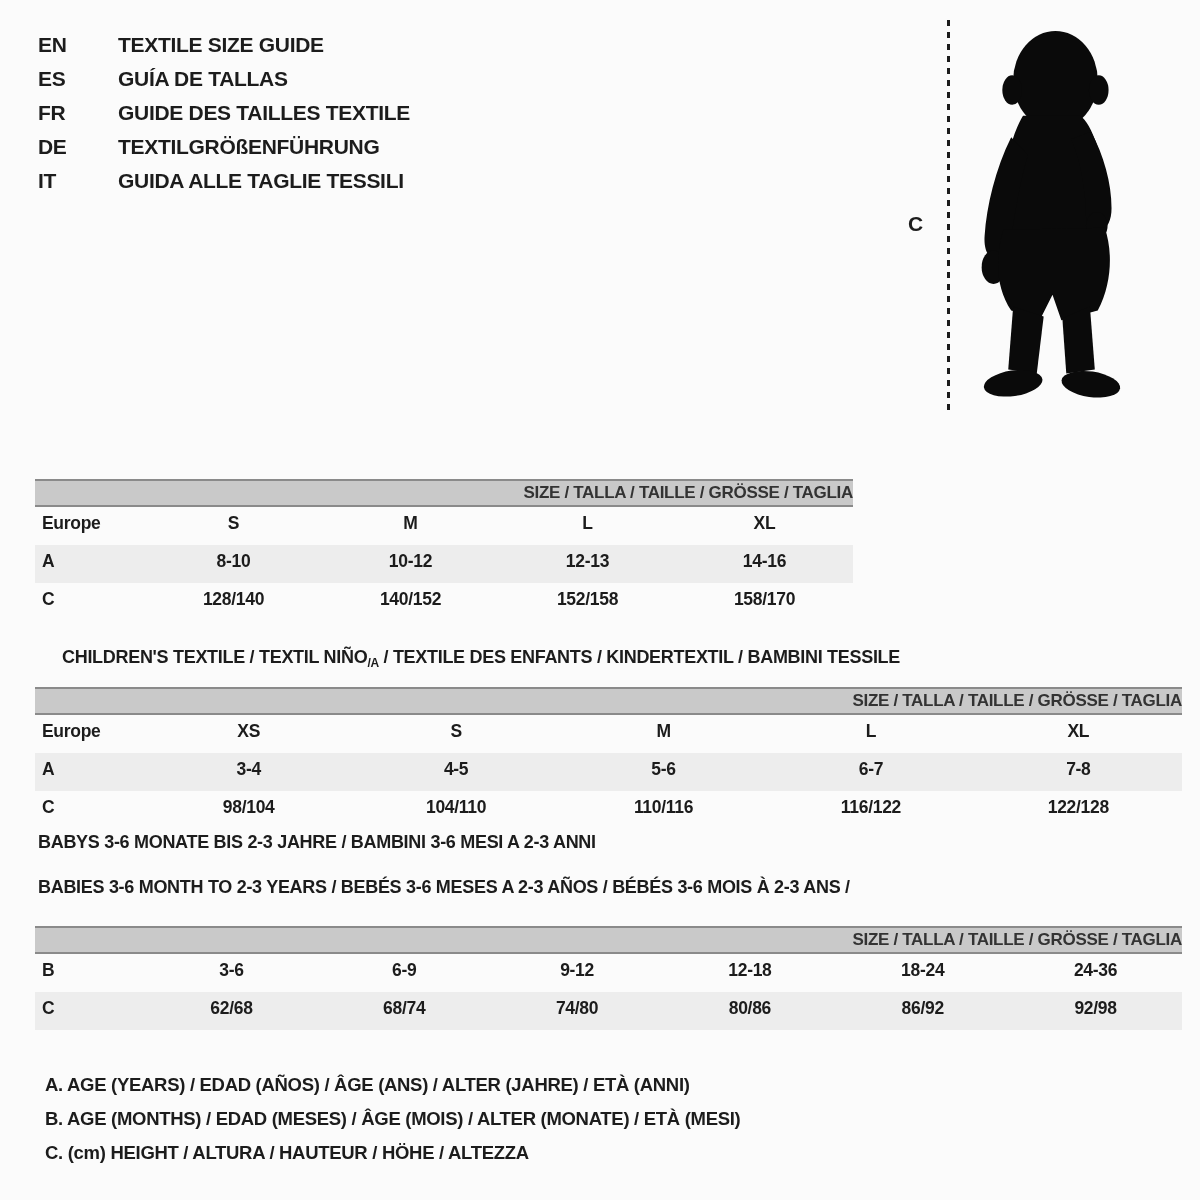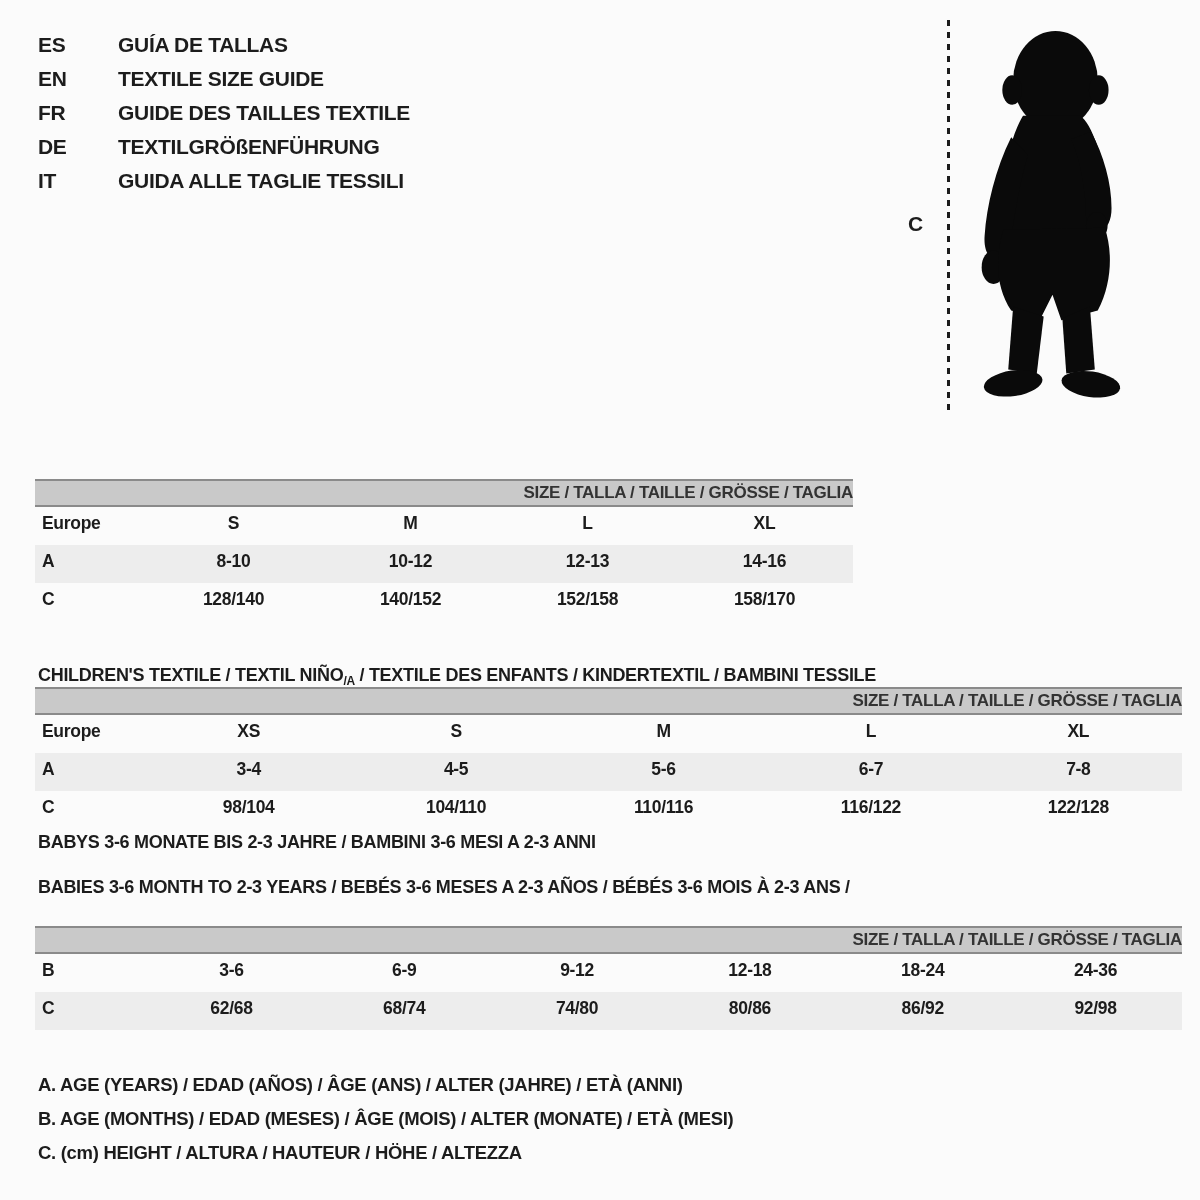--- a/index.html
+++ b/index.html
@@ -32,21 +32,21 @@
   .measure-line{
     position:absolute;left:947px;top:20px;width:3px;height:396px;
     background:repeating-linear-gradient(to bottom,var(--text) 0 6px,transparent 6px 12px);
   }
   .measure-label{position:absolute;left:908px;top:212px;font-size:21px;}
   .silhouette{position:absolute;left:962px;top:18px;width:182px;height:400px;}
 
   
   .section-title{position:absolute;left:38px;font-size:18px;white-space:nowrap;}
   .title-junior{top:434px;}
-  .title-children{top:665px;}
+  .title-children{top:647px;margin-left:24px;}
   .title-babies-1{top:877px;}
   .title-babies-2{top:832px;}
   .sub{font-size:12px;vertical-align:-4px;}
 
   
   .stable{position:absolute;left:35px;}
   .t-junior{top:479px;width:818px;}
   .t-children{top:687px;width:1147px;}
   .t-babies{top:926px;width:1147px;}
   .band{
@@ -54,35 +54,35 @@
     border-top:2px solid var(--band-border);border-bottom:2px solid var(--band-border);
     color:var(--band-text);font-size:17px;padding-left:7px;text-align:right;
   }
   .trow{display:flex;height:38px;line-height:33px;font-size:17.5px;}
   .trow.shaded{background:var(--shaded);}
   .tlabel{width:110px;padding-left:7px;text-align:left;}
   .tcell{flex:1;text-align:center;}
 
   
   .legend{position:absolute;left:38px;top:1068px;}
-  .legend-line{line-height:34px;font-size:18.5px;white-space:nowrap;}
+  .legend-line{line-height:34px;font-size:18.5px;white-space:nowrap;margin-left:7px;}
 </style>
 </head>
 <body>
 
 <div class="page">
 
   <div class="lang-list">
     <div class="lang-row">
+      <span class="lang-code">EN</span>
+      <span class="lang-title">TEXTILE SIZE GUIDE</span>
+    </div>
+    <div class="lang-row">
       <span class="lang-code">ES</span>
       <span class="lang-title">GUÍA DE TALLAS</span>
-    </div>
-    <div class="lang-row">
-      <span class="lang-code">EN</span>
-      <span class="lang-title">TEXTILE SIZE GUIDE</span>
     </div>
     <div class="lang-row">
       <span class="lang-code">FR</span>
       <span class="lang-title">GUIDE DES TAILLES TEXTILE</span>
     </div>
     <div class="lang-row">
       <span class="lang-code">DE</span>
       <span class="lang-title">TEXTILGRÖßENFÜHRUNG</span>
     </div>
     <div class="lang-row">

